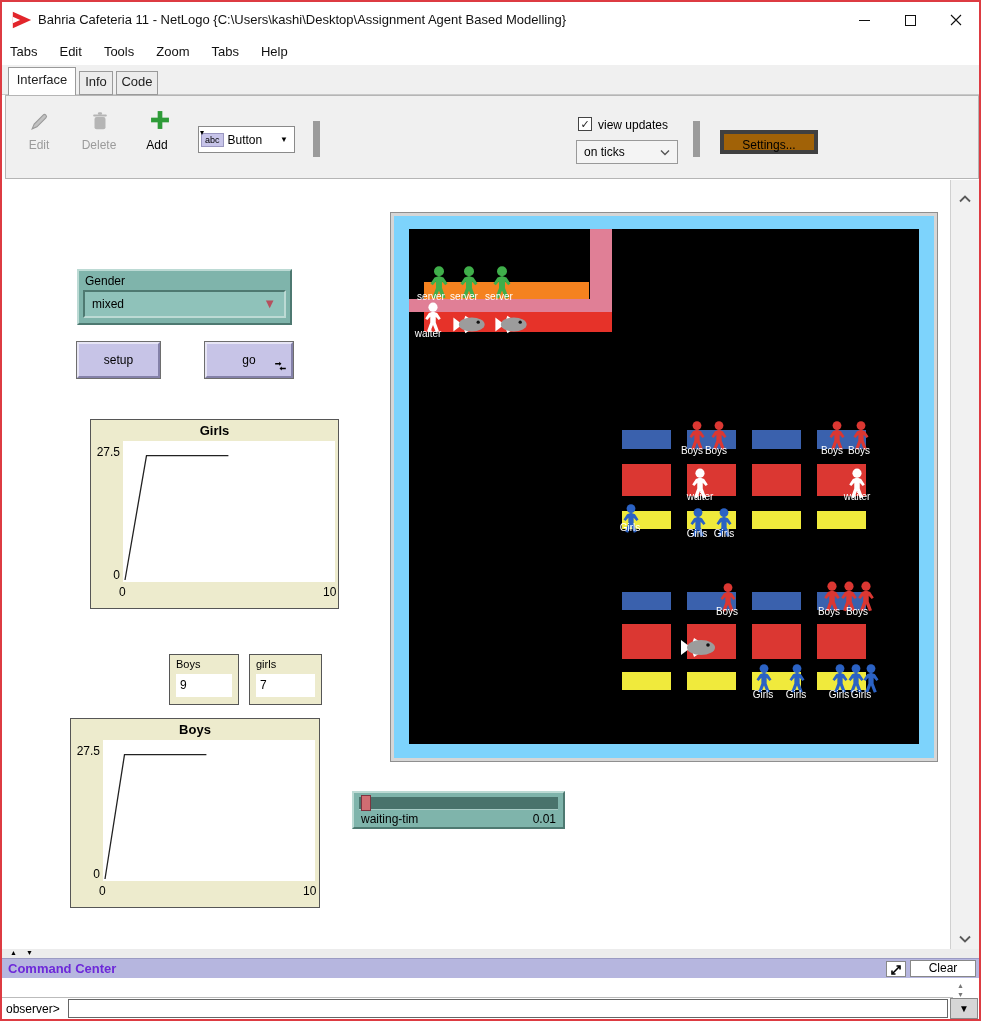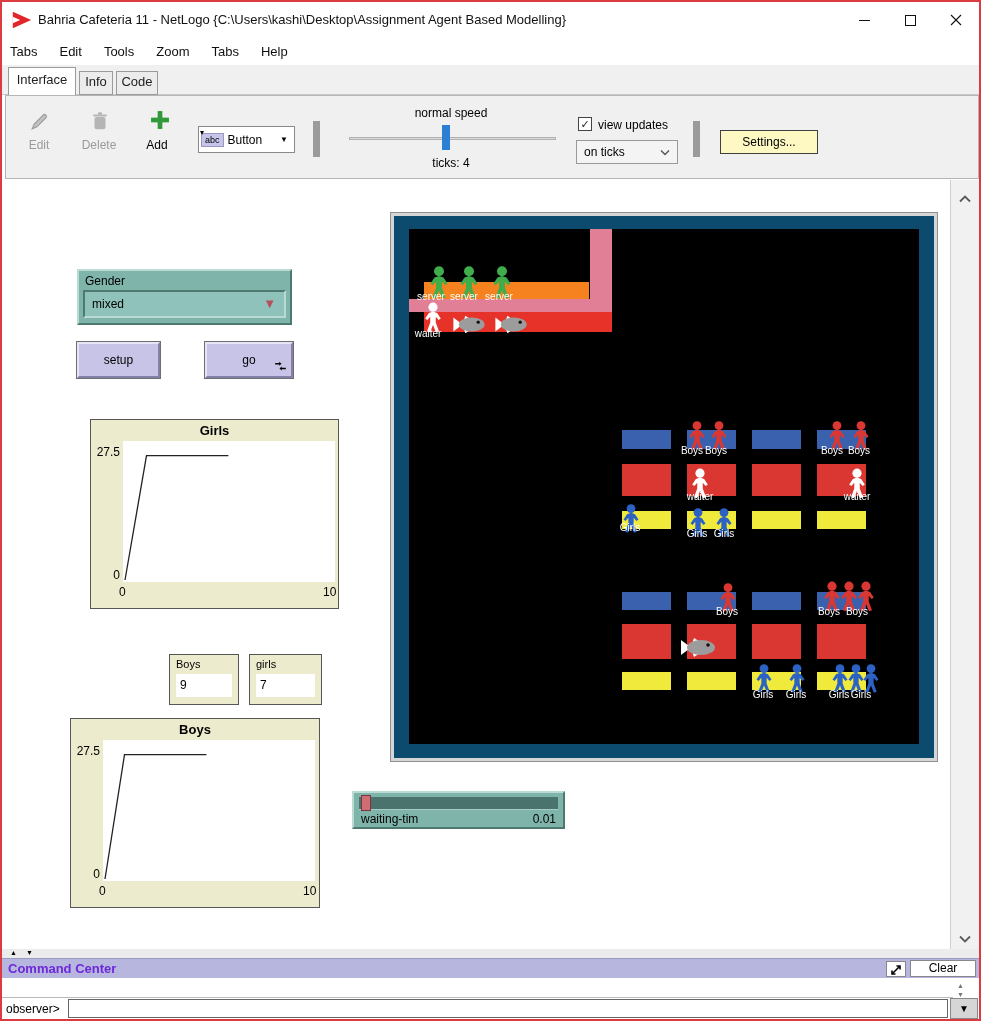--- a/index.html
+++ b/index.html
@@ -29,21 +29,21 @@
   .gray { color:#9b9b9b; }
   .combo { position:absolute; background:#fff; border:1px solid #8a8a8a; display:flex; align-items:center; font-size:12px; }
   .chip { background:#c7c4e9; border:1px solid #9a97c0; font-size:9px; padding:1px 3px; margin:0 4px 0 2px; position:relative; }
   .chip-arrow { position:absolute; left:-2px; top:-6px; font-size:8px; color:#000; }
   .tsep { position:absolute; width:7px; height:36px; background:#9b9b9b; }
   .speed-wrap { position:absolute; left:330px; top:10px; width:230px; height:64px; text-align:center; font-size:12px; }
   .speed-track { position:absolute; left:13px; top:31px; width:207px; height:3px; background:#dcdcdc; border:1px solid #b0b0b0; }
   .speed-thumb { position:absolute; left:106px; top:19px; width:8px; height:25px; background:#2d7fd3; }
   .cb-box { position:absolute; width:14px; height:14px; border:1px solid #444; background:#fff; font-size:11px; line-height:12px; text-align:center; color:#222; }
   .combo2 { position:absolute; background:#f4f4f4; border:1px solid #999; font-size:12px; display:flex; align-items:center; justify-content:space-between; padding:0 7px; }
-  .settings-btn { position:absolute; left:714px; top:34px; width:98px; height:24px; background:#fef9c3; border:1px solid #404040; font-size:12px; text-align:center; line-height:22px; }
+  .settings-btn { position:absolute; left:714px; top:34px; width:98px; height:24px; background:#a16207; border:4px solid #404040; font-size:12px; text-align:center; line-height:22px; }
 
   
   .canvas { position:absolute; left:0; top:178px; width:948px; height:769px; background:#fff; }
   .vscroll { position:absolute; left:948px; top:178px; width:29px; height:769px; background:#f1f1f1; border-left:1px solid #d0d0d0; }
   .vs-arrow { position:absolute; left:7px; width:14px; height:10px; }
 
   
   .teal { position:absolute; background:#7fb4ab;
           border-top:2px solid #bcdad4; border-left:2px solid #bcdad4;
           border-bottom:2px solid #4e7971; border-right:2px solid #4e7971; }
@@ -71,21 +71,21 @@
   .plot-ymax { position:absolute; left:0; top:25px; width:29px; text-align:right; font-size:12px; }
   .plot-ymin { position:absolute; left:0; top:148px; width:29px; text-align:right; font-size:12px; }
   .plot-x0 { position:absolute; left:28px; top:165px; font-size:12px; }
   .plot-x1 { position:absolute; left:232px; top:165px; font-size:12px; }
   .monitor { position:absolute; background:#edebcd; border:1px solid #565656; }
   .mon-label { position:absolute; left:6px; top:3px; font-size:11px; }
   .mon-value { position:absolute; left:6px; right:6px; top:19px; height:23px; background:#fff; font-size:12px; padding:4px 0 0 4px; }
 
   
   .view { position:absolute; left:388px; top:210px; border:1px solid #8f8f8f; background:#d6d6d6; padding:3px; }
-  .view-pink { background:#0c4a6e; padding:13px 15px 14px 15px; }
+  .view-pink { background:#7dd3fc; padding:13px 15px 14px 15px; }
   #world { position:relative; width:510px; height:515px; background:#000; overflow:hidden; }
   .wrect { position:absolute; }
   .wlabel { position:absolute; color:#fff; font-size:10px; white-space:nowrap; transform:translateX(-50%); }
   .agent { position:absolute; }
 
   
   .splitter { position:absolute; left:0; top:947px; width:977px; height:9px; background:#ececec; font-size:7px; color:#000; }
   .splitter span { position:absolute; top:0; }
   .cc-header { position:absolute; left:0; top:956px; width:977px; height:20px; background:#b6b6df; border-top:1px solid #9a9ac2; }
   .cc-title { position:absolute; left:6px; top:2px; font-weight:bold; font-size:13px; color:#6d28d9; }
@@ -172,26 +172,20 @@
       <span class="chip">
         <span class="chip-arrow">▾</span>
         <span>abc</span>
       </span>
       <span>Button</span>
       <span style="margin-left:auto;margin-right:6px;font-size:8px">▼</span>
     </div>
 
     <div class="tsep" style="left:307px;top:25px"></div>
 
-    <div class="speed-wrap">
-      <div>normal speed</div>
-      <div class="speed-track"></div>
-      <div class="speed-thumb"></div>
-      <div style="position:absolute;left:0;right:0;top:50px">ticks: 4</div>
-    </div>
 
     <div class="cb-box" style="left:572px;top:21px">
       <span>✓</span>
     </div>
     <div style="position:absolute;left:592px;top:22px;font-size:12px">view updates</div>
 
     <div class="combo2" style="left:570px;top:44px;width:102px;height:24px">
       <span>on ticks</span>
       <svg width="10" height="7" viewBox="0 0 10 7">
           <polyline points="1,1.5 5,5.5 9,1.5" fill="none" stroke="#555" stroke-width="1.4"></polyline>

